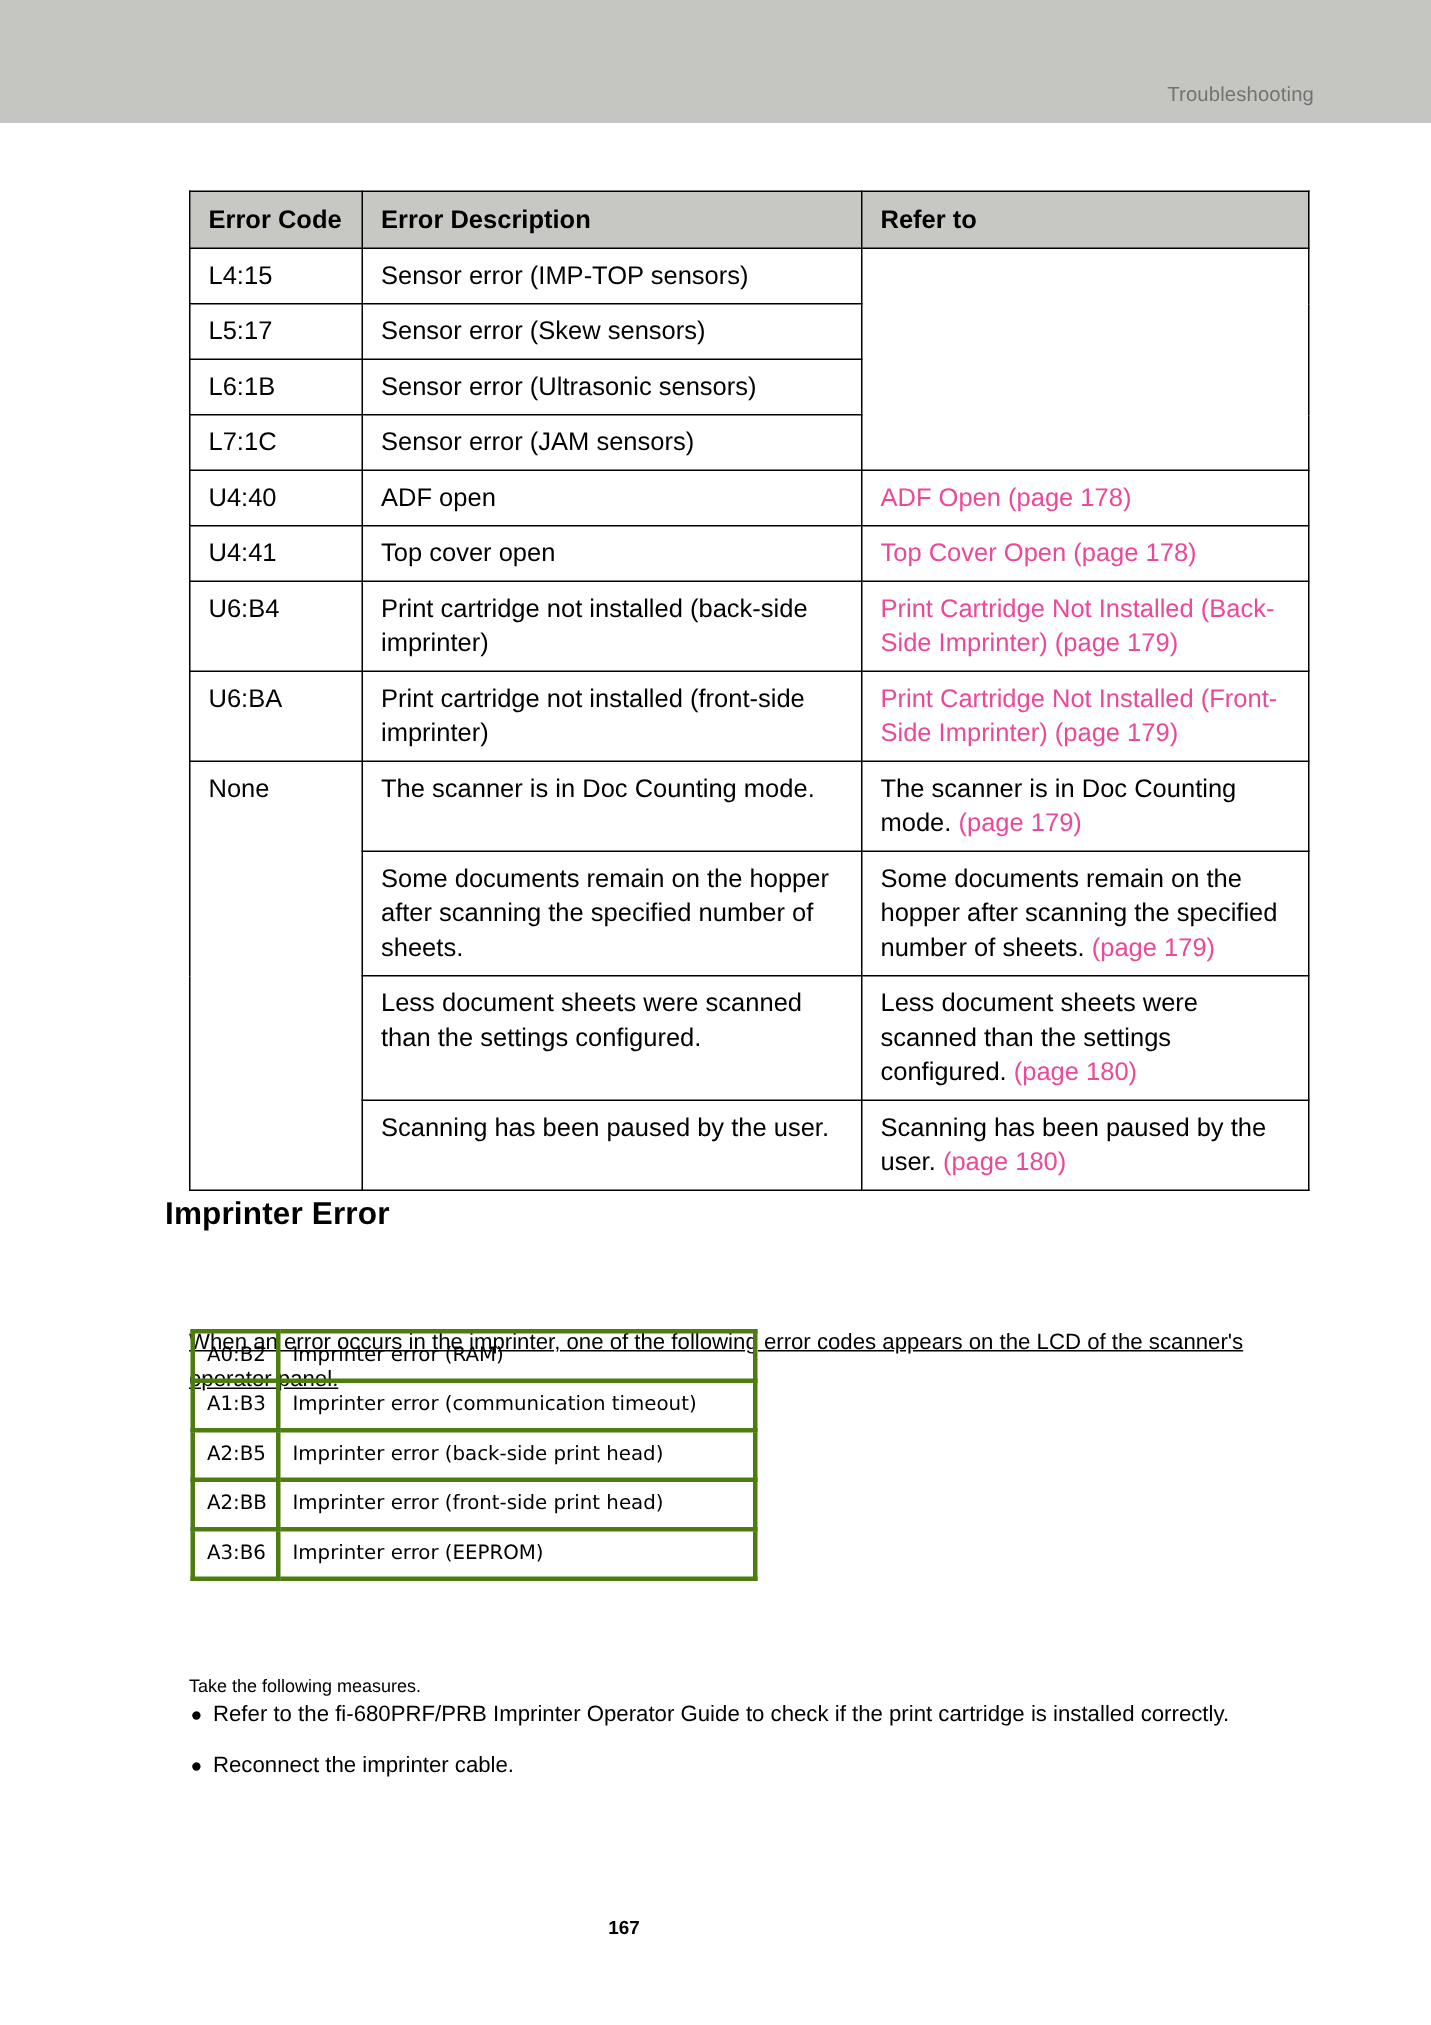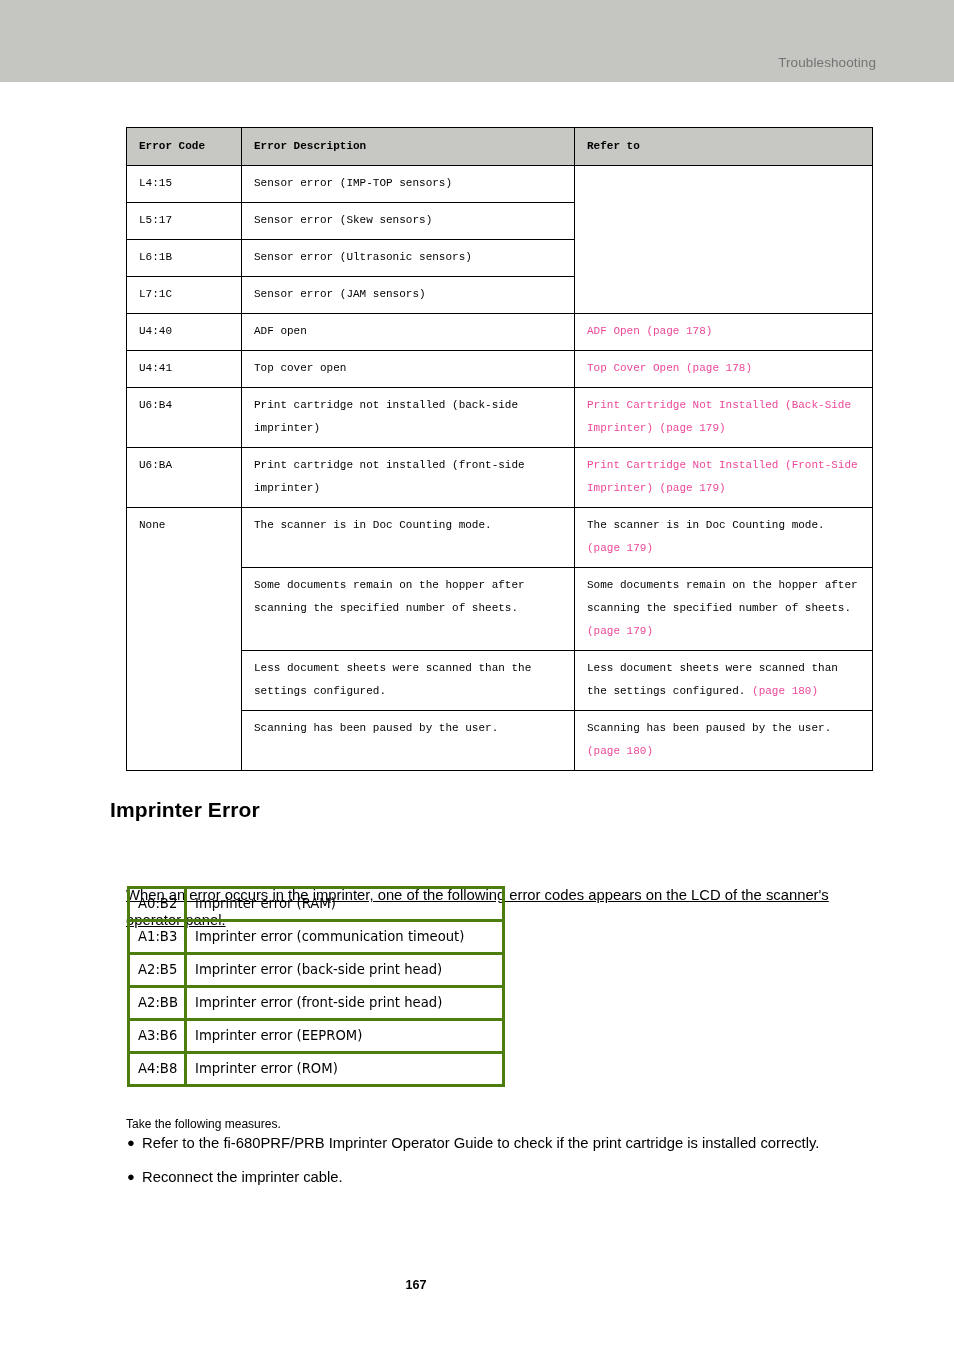--- a/index.html
+++ b/index.html
@@ -37,23 +37,22 @@
   }
 
   
   .error-table {
     position: absolute;
     left: 126px;
     top: 127px;
     width: 746px;
     border-collapse: collapse;
     table-layout: fixed;
-    font-size: 11px;
+    font-size: 17px;
     line-height: 23px;
-    font-family: Liberation Mono, monospace;
   }
   .error-table td, .error-table th {
     border: 1px solid #000000;
     vertical-align: top;
     padding: 6px 10px 7px 12px;
     text-align: left;
     font-weight: normal;
   }
   .error-table thead th {
     background: #c7c8c3;
@@ -266,24 +265,20 @@
       <td>A2:B5</td>
       <td>Imprinter error (back-side print head)</td>
     </tr>
     <tr>
       <td>A2:BB</td>
       <td>Imprinter error (front-side print head)</td>
     </tr>
     <tr>
       <td>A3:B6</td>
       <td>Imprinter error (EEPROM)</td>
-    </tr>
-    <tr>
-      <td>A4:B8</td>
-      <td>Imprinter error (ROM)</td>
     </tr>
   </tbody>
 </table>
 
 <p class="measures-lead">Take the following measures.</p>
 
 <div class="bullet-list">
   <div class="bullet-item">
     <span class="dot">●</span>
     <span>Refer to the fi-680PRF/PRB Imprinter Operator Guide to check if the print cartridge is installed correctly.</span>

